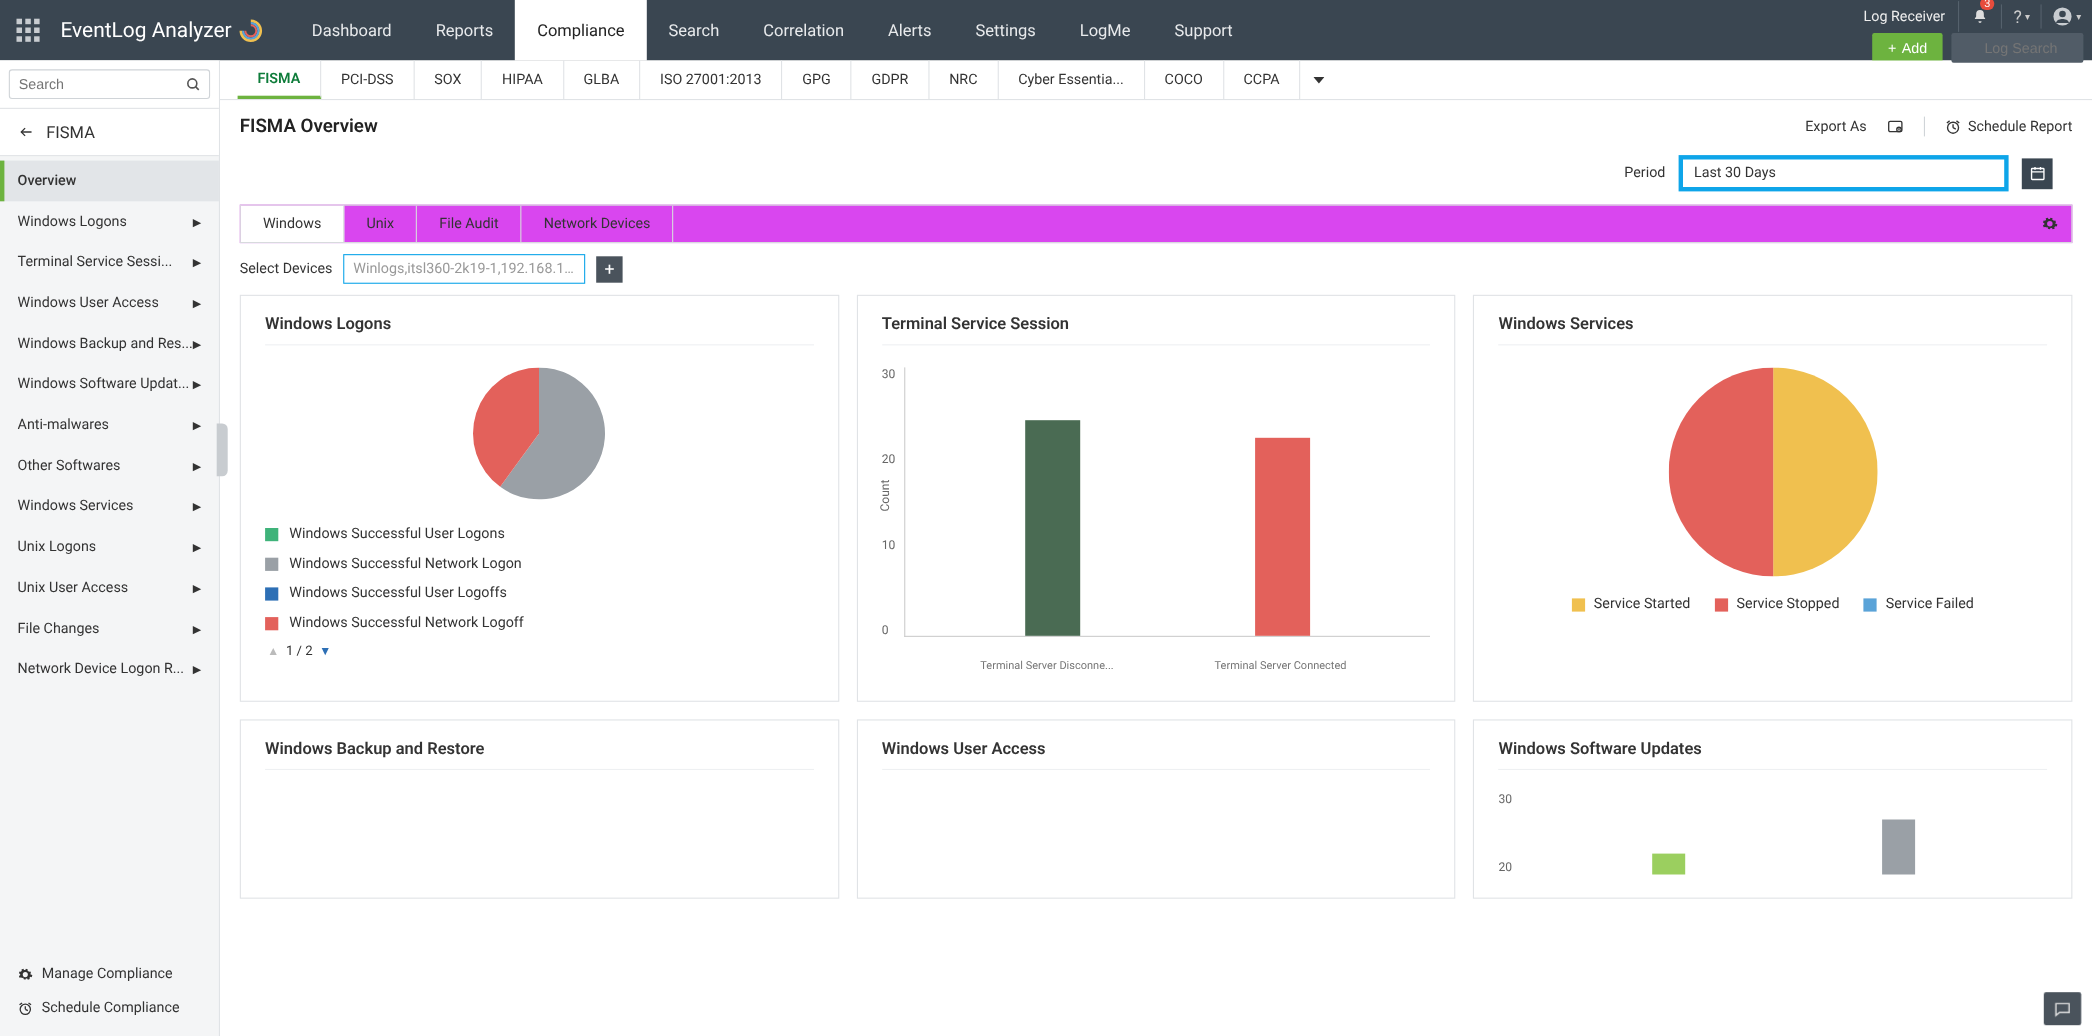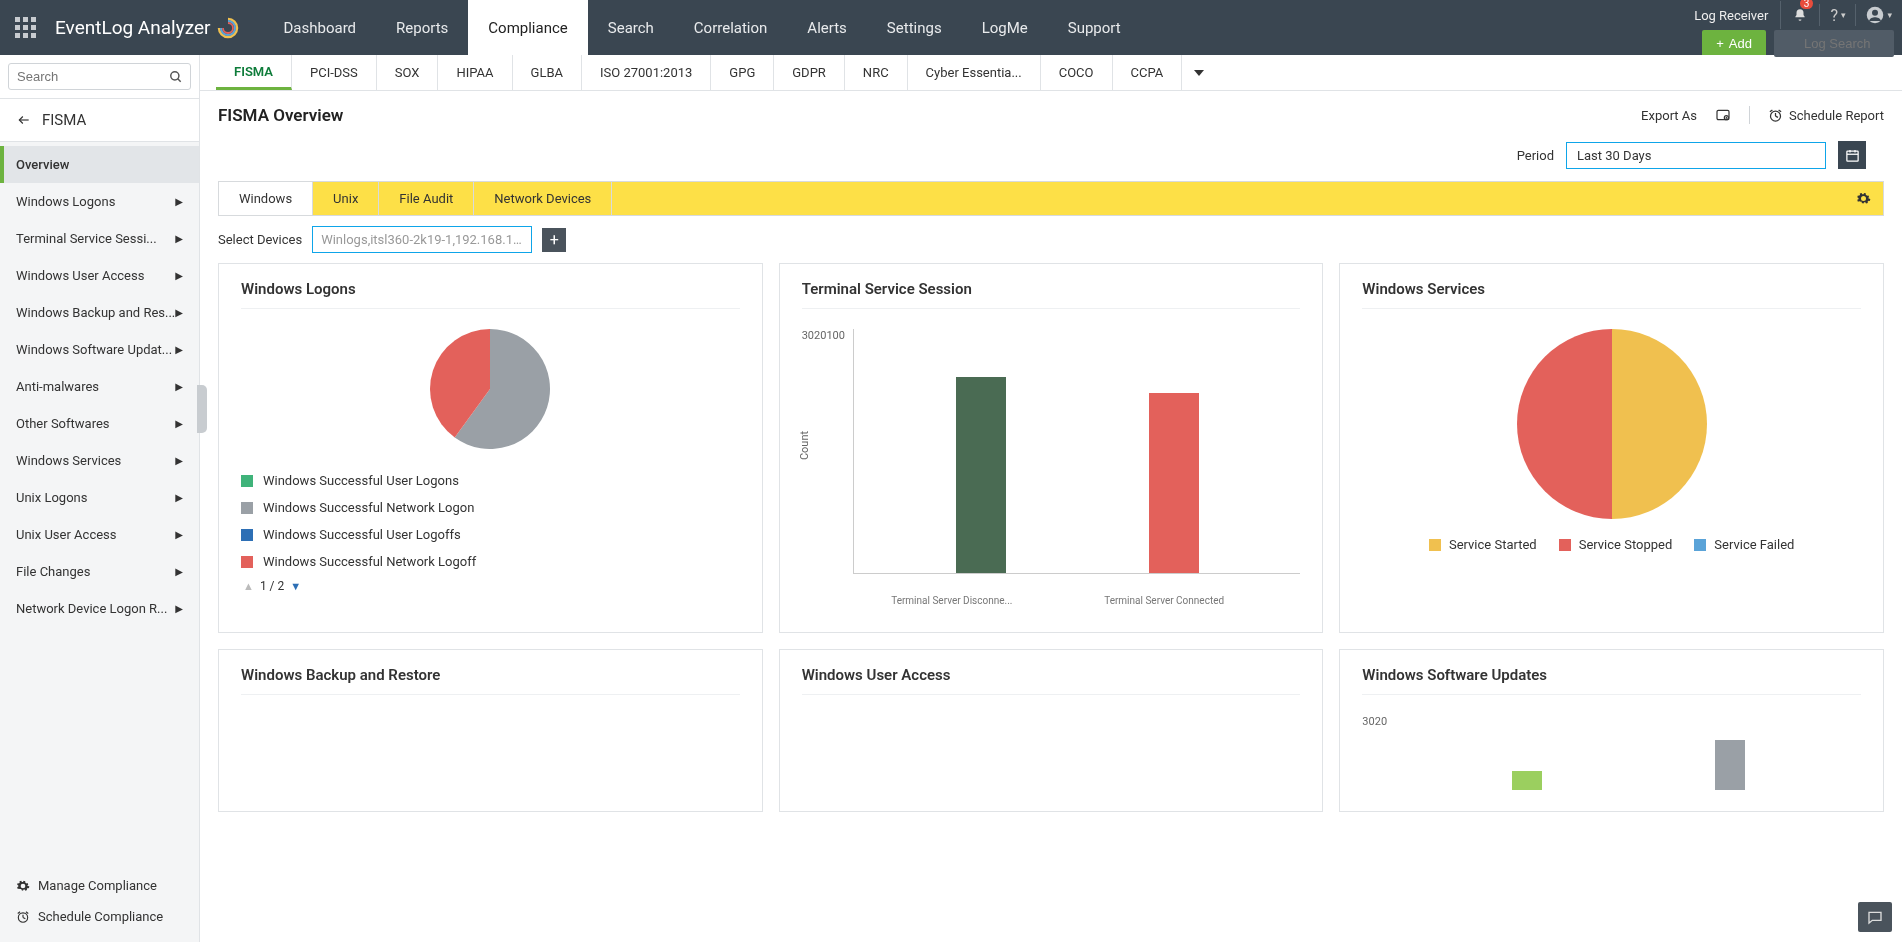--- a/index.html
+++ b/index.html
@@ -309,43 +309,43 @@
     }
     .period-row {
       display: flex;
       justify-content: flex-end;
       align-items: center;
       gap: 12px;
       padding: 6px 36px 12px;
       font-size: 13px;
     }
     .period-select {
-      border: 1px solid #0ea5e9;
+      border: 4px solid #0ea5e9;
       padding: 5px 10px;
-      width: 260px;
+      width: 300px;
       display: flex;
       align-items: center;
       justify-content: space-between;
       cursor: pointer;
     }
     .cal-btn {
       background: #3a4651;
       color: #fff;
       width: 28px;
       height: 28px;
       display: flex;
       align-items: center;
       justify-content: center;
       cursor: pointer;
     }
     
     .content-tabs {
       display: flex;
       align-items: center;
-      background: #fde047;
+      background: #d946ef;
       border: 1px solid #d7dadd;
       margin: 0 18px;
     }
     .content-tabs .tab {
       padding: 9px 20px;
       font-size: 13px;
       color: #333;
       cursor: pointer;
       border-right: 1px solid #d7dadd;
     }
@@ -457,21 +457,21 @@
     }
     
     .barchart {
       position: relative;
       height: 260px;
       display: flex;
       align-items: stretch;
     }
     .y-axis {
       display: flex;
-      flex-direction: row;
+      flex-direction: column;
       justify-content: space-between;
       font-size: 11px;
       color: #666;
       padding-right: 8px;
       height: 245px;
     }
     .y-label {
       position: absolute;
       left: -12px;
       top: 50%;

